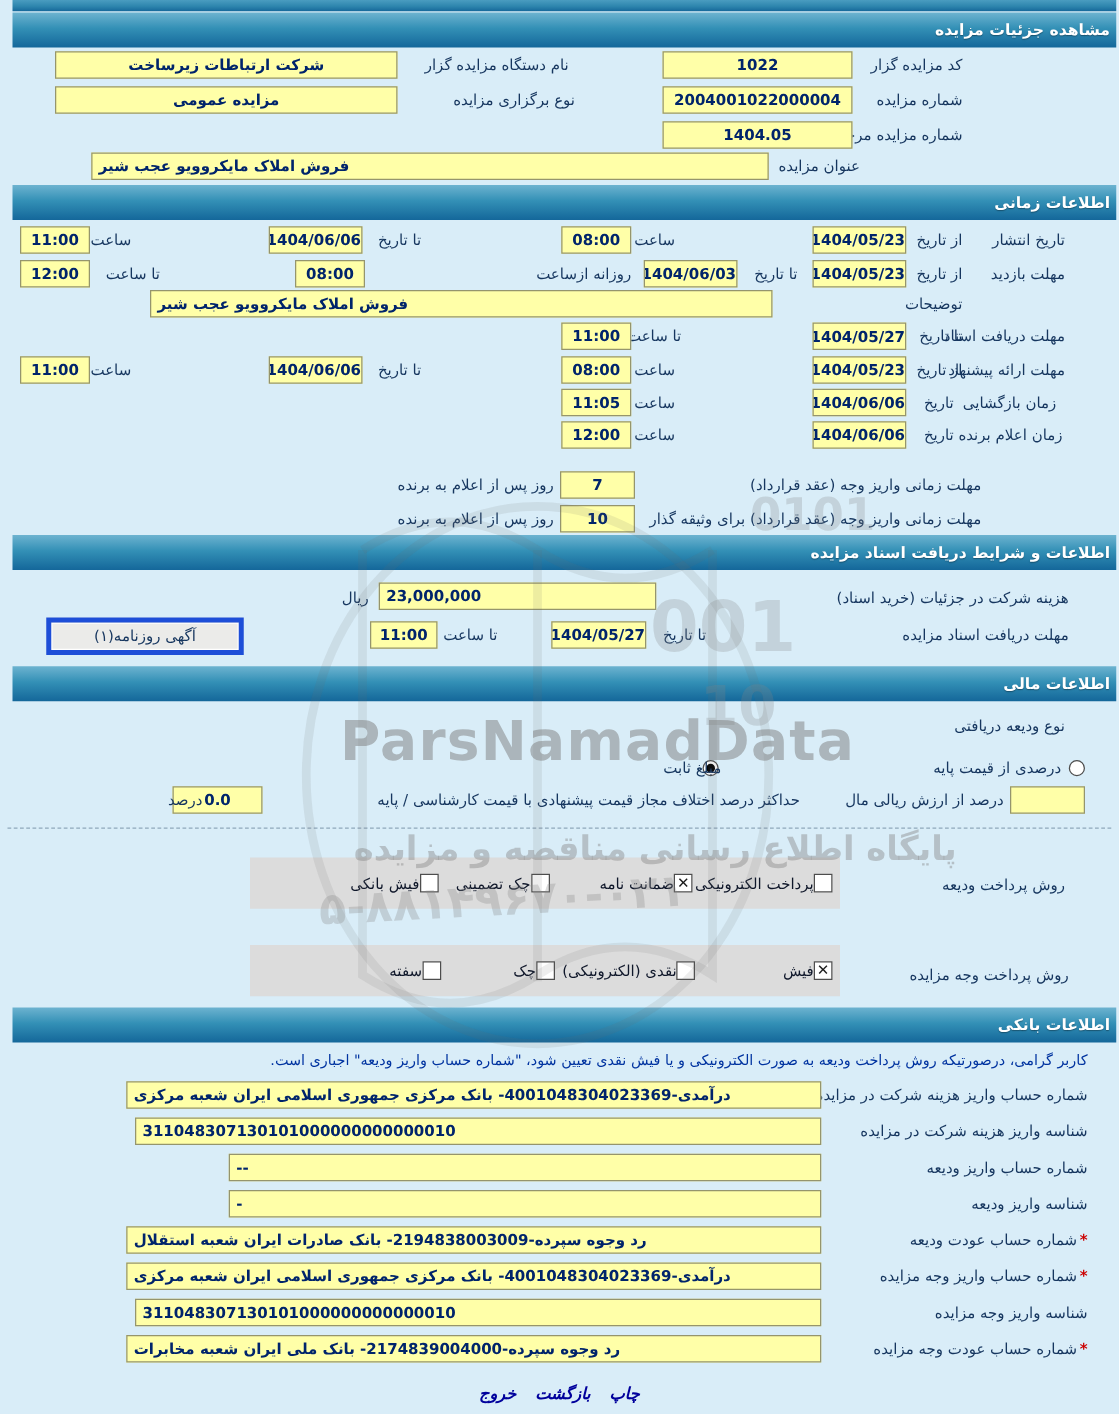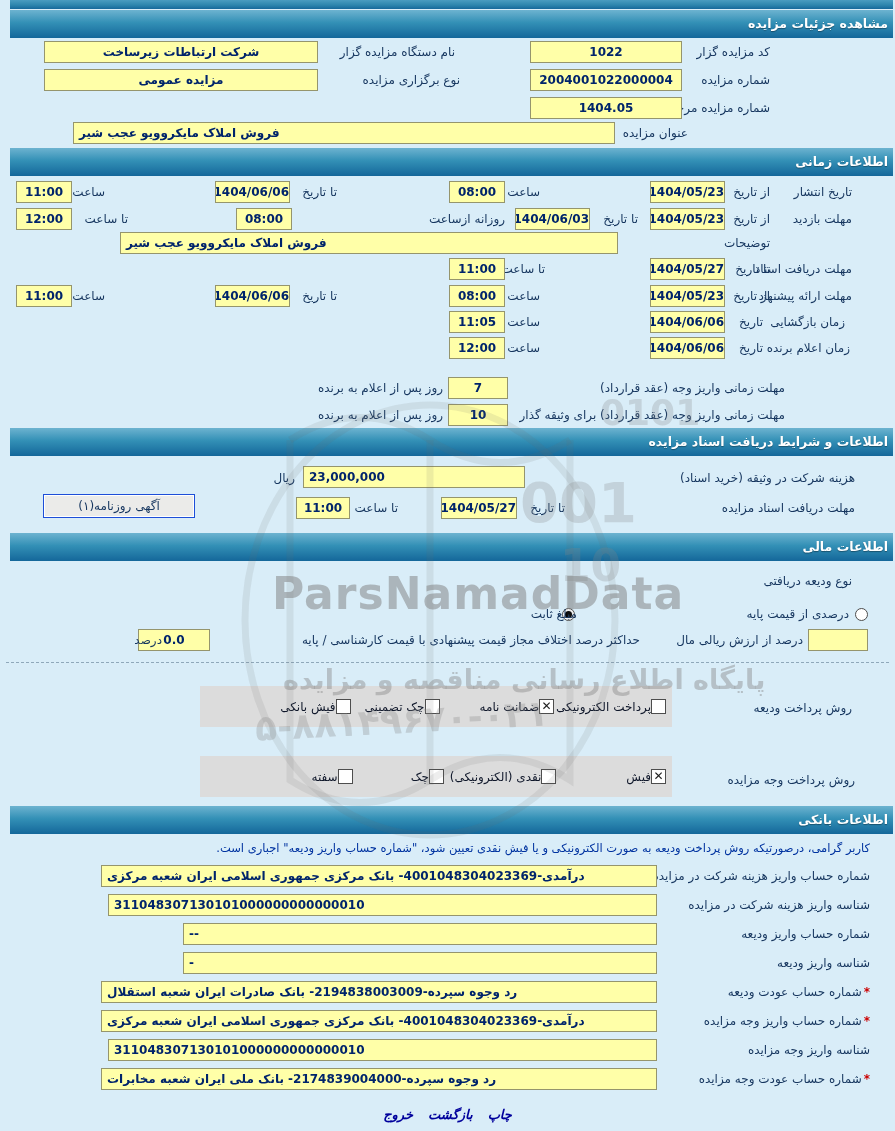--- a/index.html
+++ b/index.html
@@ -27,21 +27,21 @@
   }
   .inp{
     position:absolute;height:20px;line-height:20px;
     background:#ffffa8;border:1px solid #95956d;
     color:#00246b;font-size:12px;font-weight:700;
     text-align:center;white-space:nowrap;overflow:hidden;box-sizing:content-box;
   }
   .inp.txt{text-align:left;padding:0 5px;font-weight:700;}
   .btn{
     position:absolute;height:22px;line-height:22px;background:#ebebe9;
-    border:1px solid #1d4ed8;color:#16365f;font-size:12px;text-align:center;
+    border:4px solid #1d4ed8;color:#16365f;font-size:12px;text-align:center;
     cursor:pointer;box-shadow:inset 0 0 0 1px #fff;
   }
   .panel{
     position:absolute;background:#dcdcdc;height:41px;
     display:flex;align-items:center;direction:rtl;
     padding:0 6px;box-sizing:border-box;
   }
   .ckitem{display:flex;align-items:center;white-space:nowrap;}
   .flbl{color:#0f172a;font-size:12px;white-space:nowrap;}
   .C{
@@ -175,21 +175,21 @@
   <span class="lbl" style="top:377px;right:452px">روز پس از اعلام به برنده</span>
 
   <span class="lbl" style="top:404px;right:110px">مهلت زمانی واریز وجه (عقد قرارداد) برای وثیقه گذار</span>
   <div class="inp" style="top:404px;right:387px;width:58px">10</div>
   <span class="lbl" style="top:404px;right:452px">روز پس از اعلام به برنده</span>
 
   <div class="secbar" style="top:428px">
     <span>اطلاعات و شرایط دریافت اسناد مزایده</span>
   </div>
 
-  <span class="lbl" style="top:467px;right:40px">هزینه شرکت در وثیقه (خرید اسناد)</span>
+  <span class="lbl" style="top:467px;right:40px">هزینه شرکت در جزئیات (خرید اسناد)</span>
   <div class="inp txt" style="top:466px;right:370px;width:210px">23,000,000</div>
   <span class="lbl" style="top:467px;right:600px">ریال</span>
 
   <span class="lbl" style="top:497px;right:40px">مهلت دریافت اسناد مزایده</span>
   <span class="lbl" style="top:497px;right:330px">تا تاریخ</span>
   <div class="inp" style="top:497px;right:378px;width:74px">1404/05/27</div>
   <span class="lbl" style="top:497px;right:497px">تا ساعت</span>
   <div class="inp" style="top:497px;right:545px;width:52px">11:00</div>
   <div class="btn" style="top:494px;right:700px;width:150px">آگهی روزنامه(۱)</div>
 

